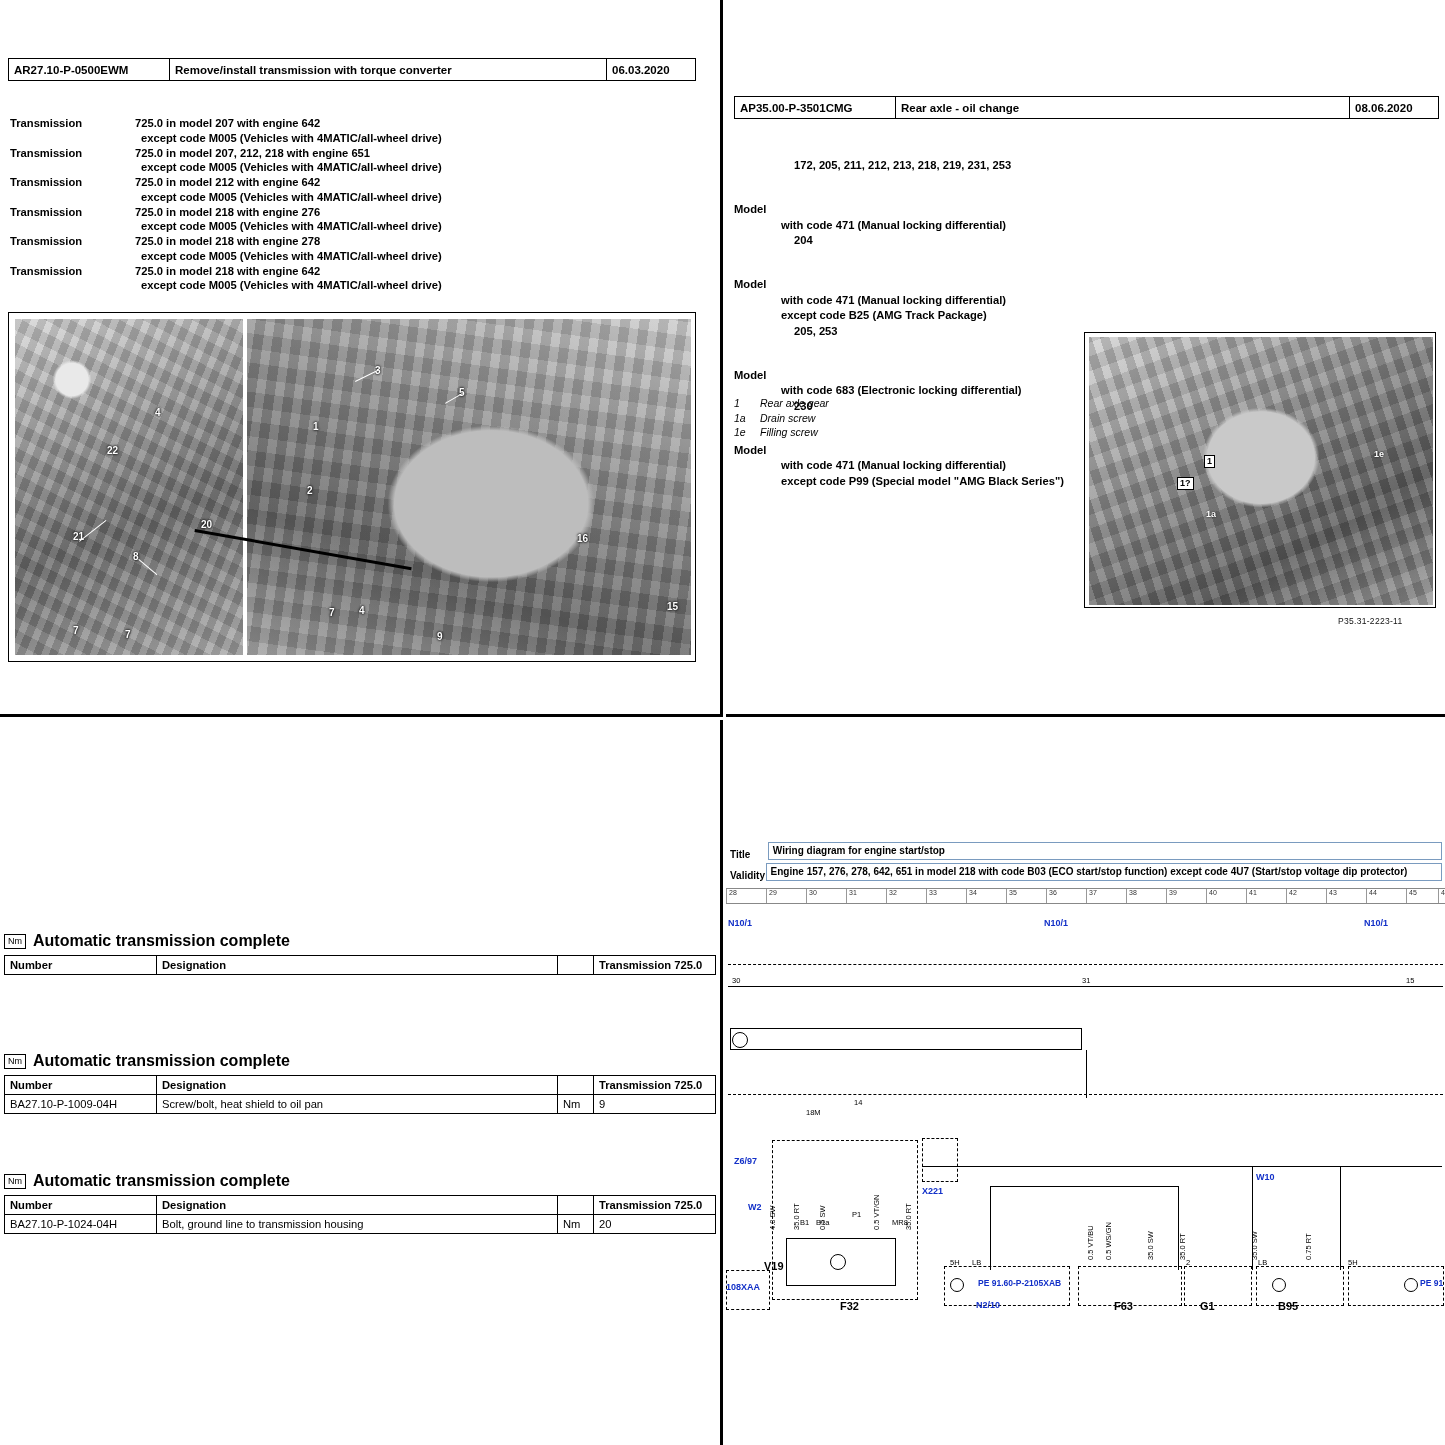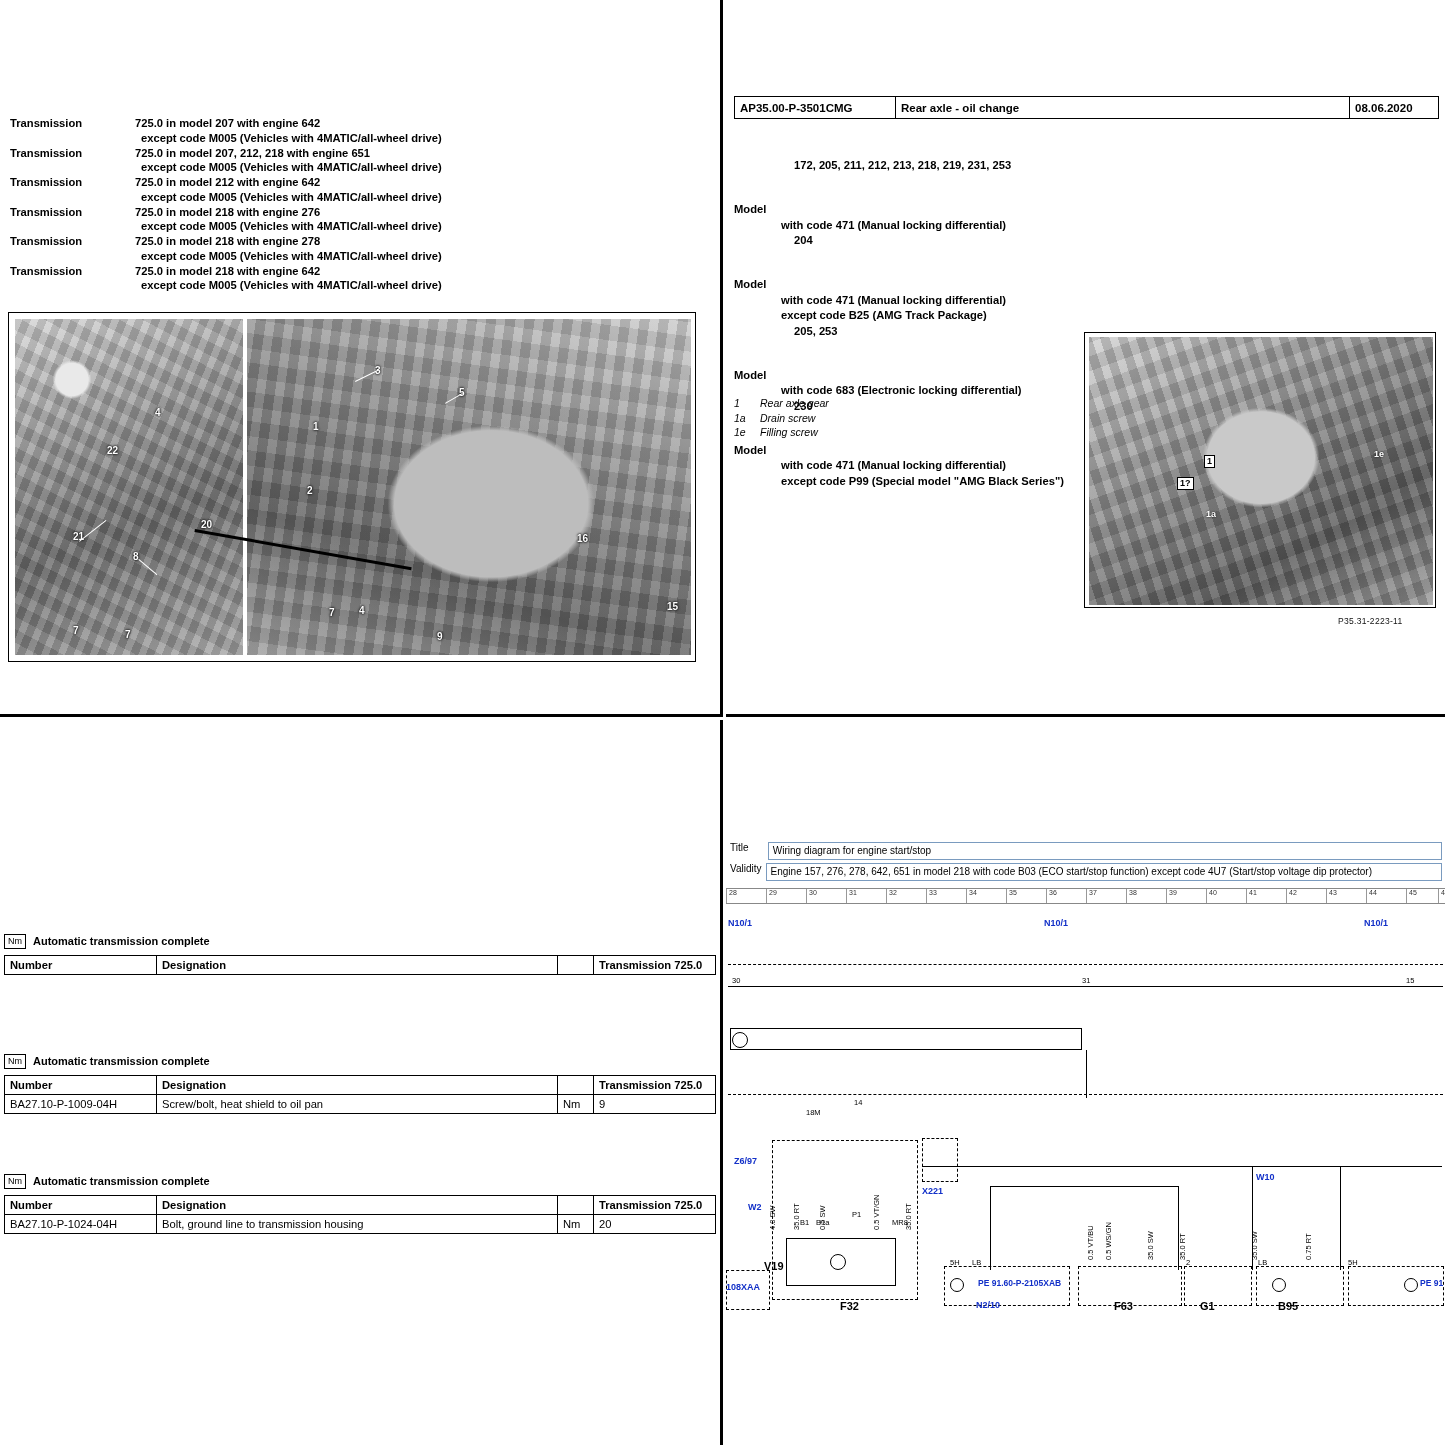--- a/index.html
+++ b/index.html
@@ -74,30 +74,30 @@
       linear-gradient(150deg,#d2d2d2 0%,#8a8a8a 45%,#5f5f5f 72%,#9e9e9e 100%);
   }
   .figcode{position:absolute;font-size:8.5px;letter-spacing:.3px;color:#111;}
   .boxnum{position:absolute;background:#fff;border:1px solid #000;font-size:9px;font-weight:bold;
           padding:0 2px;line-height:11px;}
 
   
   .tqgroup{position:absolute;left:4px;width:712px;}
   .tq-head{display:flex;align-items:center;gap:7px;height:18px;}
   .nm-badge{border:1px solid #000;font-size:9px;padding:0 3px;line-height:13px;background:#fff;font-weight:normal;}
-  .tq-head .ttl{font-size:11px;font-weight:bold;}
+  .tq-head .ttl{font-size:16px;font-weight:bold;}
   table.tq{border-collapse:collapse;width:712px;margin-top:5px;table-layout:fixed;}
   table.tq th, table.tq td{border:1px solid #000;font-size:11.2px;padding:2px 5px;height:19px;box-sizing:border-box;}
   table.tq th{font-weight:bold;text-align:left;}
   .col-num{width:152px;}
   .col-unit{width:36px;text-align:left;}
   .col-val{width:122px;}
 
   
-  #q-br .wd-field{position:absolute;display:flex;align-items:flex-start;font-size:10px;}
+  #q-br .wd-field{position:absolute;display:flex;align-items:flex-end;font-size:10px;font-weight:bold;}
   #q-br .wd-label{width:38px;color:#000;}
   #q-br .wd-input{border:1px solid #7a9bbf;background:#fff;height:16px;line-height:16px;
                   padding:0 4px;font-size:10px;overflow:hidden;white-space:nowrap;}
   .ruler{position:absolute;left:0;top:888px;width:719px;height:14px;border-top:1px solid #888;border-bottom:1px solid #888;background:#fff;}
   .ruler .tick{position:absolute;top:0;height:14px;border-left:1px solid #999;font-size:7px;color:#333;padding-left:2px;}
   .wire-h{position:absolute;background:#000;height:1px;}
   .wire-v{position:absolute;background:#000;width:1px;}
   .dash-h{position:absolute;height:0;border-top:1px dashed #000;}
   .dash-box{position:absolute;border:1px dashed #000;box-sizing:border-box;}
   .solid-box{position:absolute;border:1px solid #000;box-sizing:border-box;background:#fff;}
@@ -106,20 +106,27 @@
   .vlabel{position:absolute;font-size:7.5px;color:#000;transform:rotate(-90deg);transform-origin:0 0;white-space:nowrap;}
   .comp-label{position:absolute;font-size:11px;font-weight:bold;color:#000;}
   .conn-blue{position:absolute;font-size:8.5px;color:#1230c8;font-weight:bold;}
   .circ{position:absolute;border:1px solid #000;border-radius:50%;background:#fff;}
 </style>
 </head>
 <body>
 
 <div class="quad" id="q-tl">
 
+  <div class="hdrwrap">
+    <div class="hdrbar">
+      <div class="cell c-code">AR27.10-P-0500EWM</div>
+      <div class="cell c-title">Remove/install transmission with torque converter</div>
+      <div class="cell c-date">06.03.2020</div>
+    </div>
+  </div>
 
   <div class="spec-list">
     <div class="spec-row">
         <div class="lbl">Transmission</div>
         <div class="val">725.0 in model 207 with engine 642</div>
       </div>
     <div class="spec-sub">except code M005 (Vehicles with 4MATIC/all-wheel drive)</div>
     <div class="spec-row">
         <div class="lbl">Transmission</div>
         <div class="val">725.0 in model 207, 212, 218 with engine 651</div>

